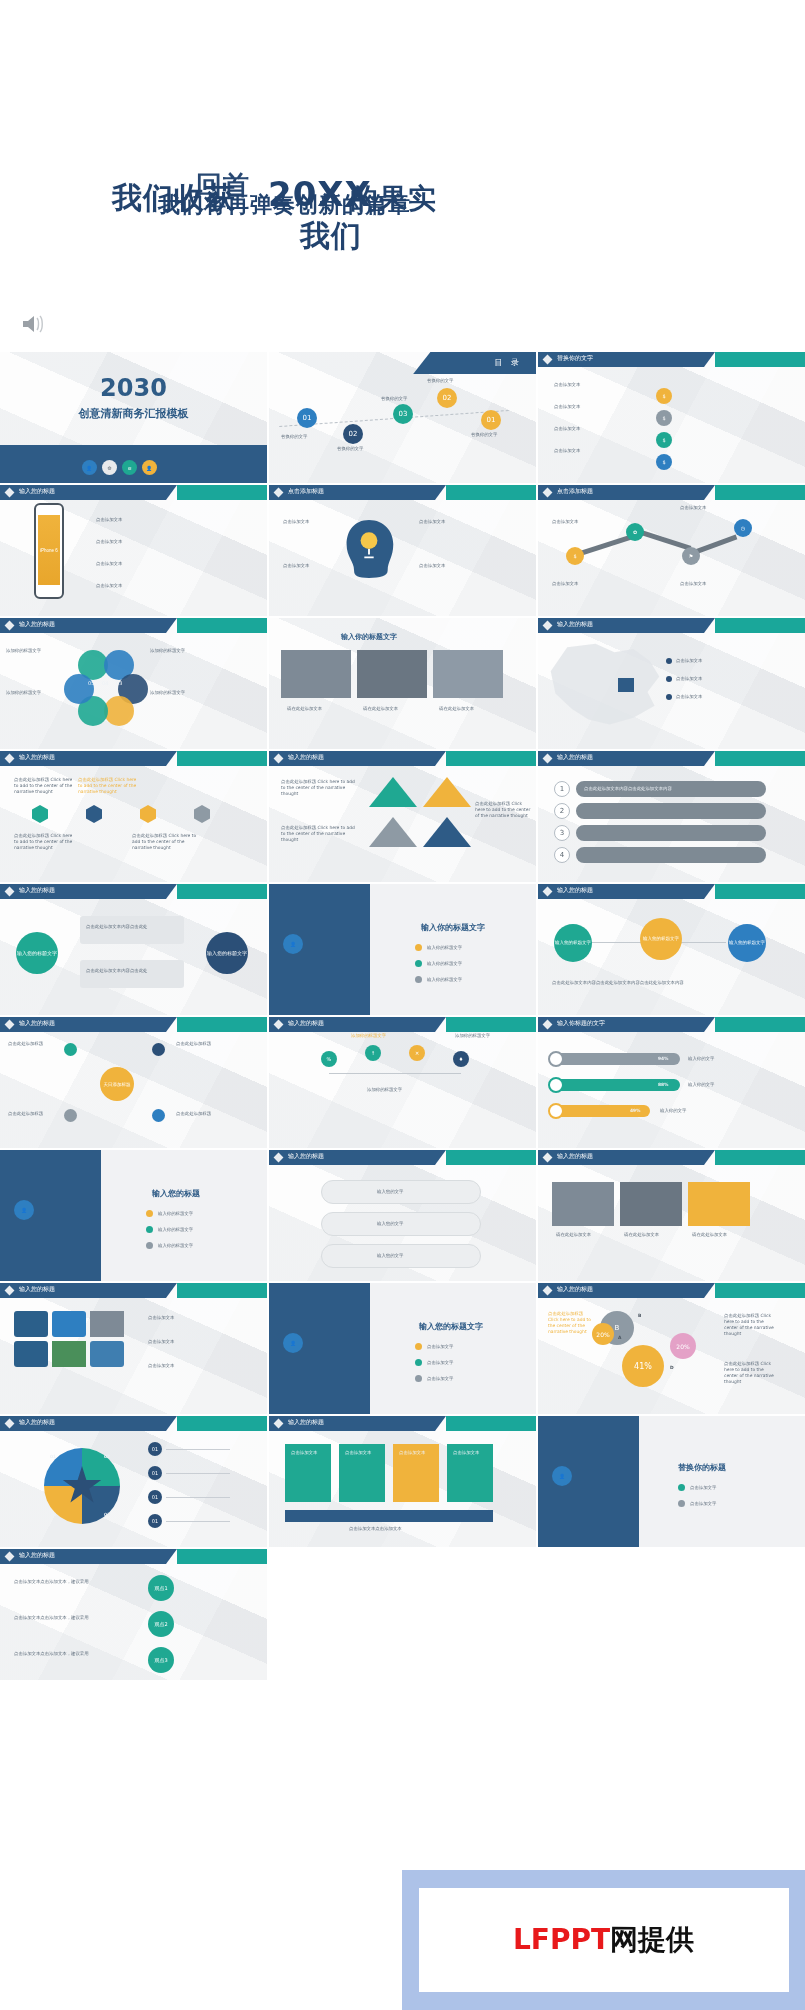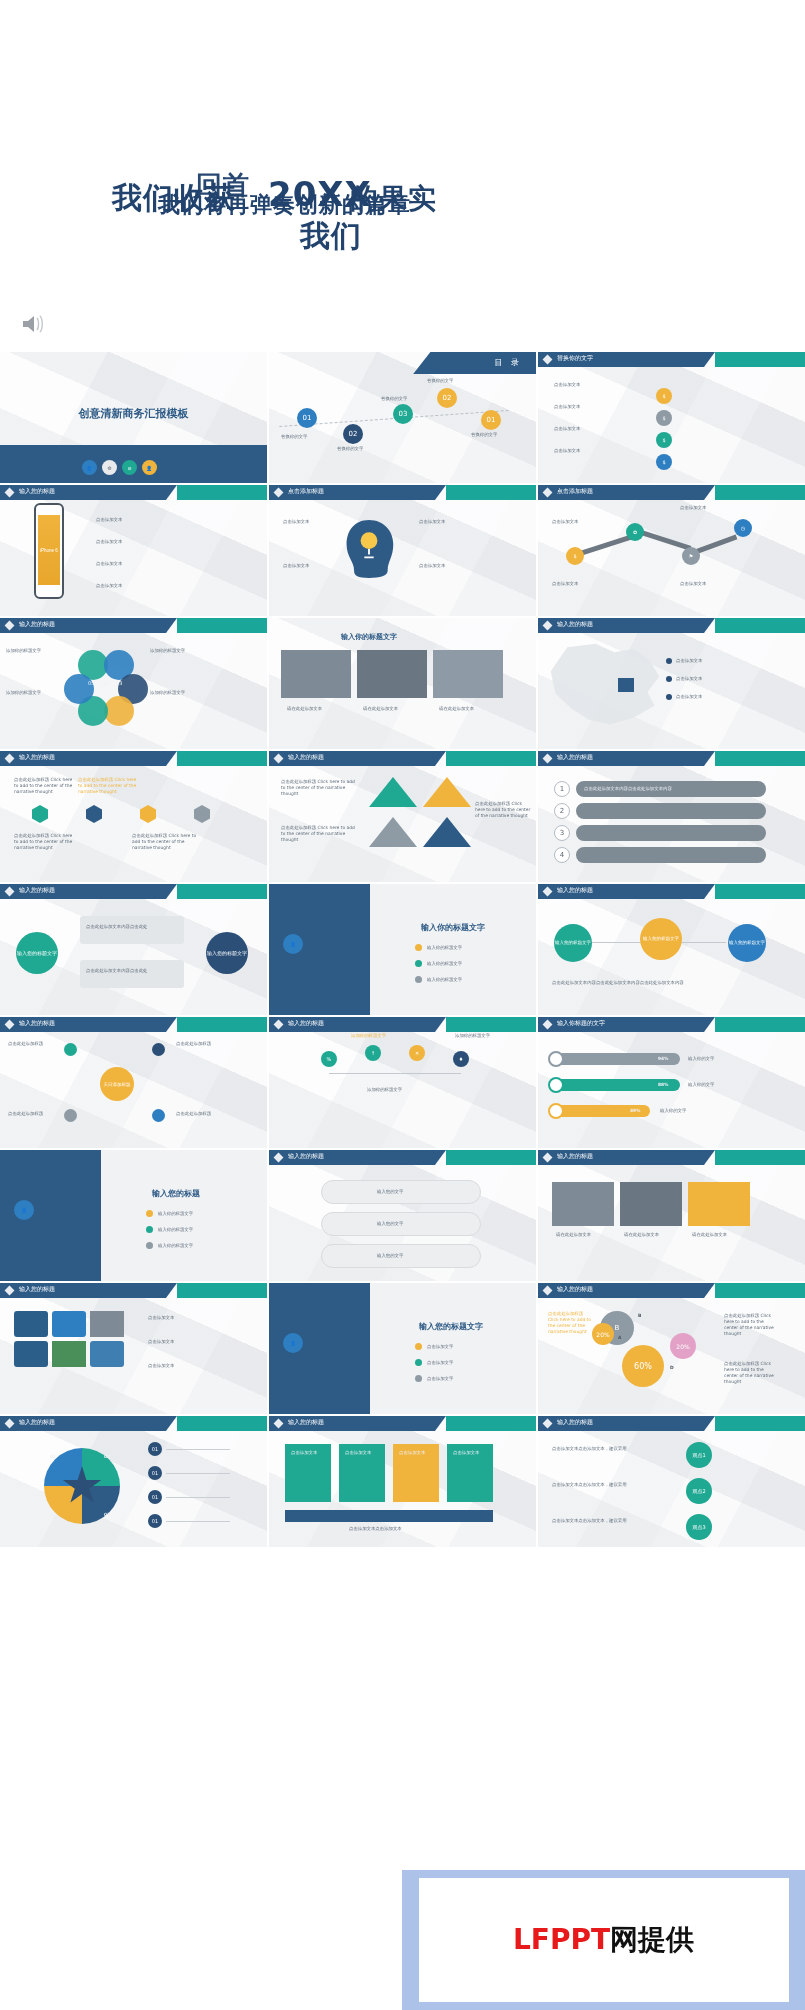--- a/index.html
+++ b/index.html
@@ -108,21 +108,21 @@
     clip-path:polygon(50% 0,61% 35%,98% 35%,68% 57%,79% 91%,50% 70%,21% 91%,32% 57%,2% 35%,39% 35%); }
 
   .donut { position:absolute; border-radius:50%; }
 
   
   .watermark {
     position:absolute; right:0; bottom:0; width:403px; height:140px;
     background:#adc2e8; display:flex; align-items:center; justify-content:center;
     z-index:30;
   }
-  .wm-inner{ width:370px; height:124px; background:#fff; display:flex;
+  .wm-inner{ width:370px; height:104px; background:#fff; display:flex;
     flex-direction:column; align-items:center; justify-content:center; }
   .wm1{ font-size:28px; font-weight:bold; font-family:"DejaVu Sans",sans-serif; color:#111; }
   .wm1 .red{ color:#e8191b; }
   .wm2{ font-size:27px; font-weight:bold; font-family:"DejaVu Sans",sans-serif; color:#111; margin-top:2px;}
   .wm2 .red{ color:#e8191b; }
 </style>
 </head>
 <body>
 
 <div class="hero">
@@ -139,20 +139,21 @@
     <path d="M3 9h5l6-5v16l-6-5H3z" fill="#9aa0a6"></path>
     <path d="M17 6c2 2 2 10 0 12M20 4c3 3 3 13 0 16" stroke="#c4c8cc" stroke-width="1.4" fill="none"></path>
   </svg>
 </div>
 
 <div class="grid">
 
   <div class="slide">
     <div class="poly"></div>
     <div style="position:absolute;left:0;bottom:0;width:100%;height:38px;background:#2e5b86"></div>
+    <div style="position:absolute;left:0;top:22px;width:100%;text-align:center;font-size:24px;font-weight:bold;color:#2e5b86;font-family:'DejaVu Sans',sans-serif">2030</div>
     <div style="position:absolute;left:0;top:54px;width:100%;text-align:center;font-size:11px;font-weight:bold;color:#2e5b86;font-family:'DejaVu Sans',sans-serif">创意清新商务汇报模板</div>
     <div class="circ c-blue" style="left:82px;bottom:8px;width:15px;height:15px">👤</div>
     <div class="circ" style="left:102px;bottom:8px;width:15px;height:15px;background:#e8eaec;color:#5b6670">⚙</div>
     <div class="circ c-teal" style="left:122px;bottom:8px;width:15px;height:15px">≋</div>
     <div class="circ c-amber" style="left:142px;bottom:8px;width:15px;height:15px">👤</div>
   </div>
 
   <div class="slide">
     <div class="poly"></div>
     <div class="toc-head">
@@ -557,21 +558,21 @@
     <div class="poly"></div>
     <div class="ribbon">
       <div class="blue">
         <div class="diamond"></div>
         <div class="rtitle">输入您的标题</div>
       </div>
       <div class="teal"></div>
     </div>
     <div class="circ c-grey" style="left:62px;top:28px;width:34px;height:34px;font-size:7px">B</div>
     <div class="circ c-amber" style="left:54px;top:40px;width:22px;height:22px;font-size:6px">20%</div>
-    <div class="circ c-amber" style="left:84px;top:62px;width:42px;height:42px;font-size:8px">60%</div>
+    <div class="circ c-amber" style="left:84px;top:62px;width:42px;height:42px;font-size:8px">41%</div>
     <div class="circ" style="left:132px;top:50px;width:26px;height:26px;background:#e4a1c7;font-size:6px">20%</div>
     <div class="tiny" style="left:100px;top:30px;font-weight:bold;color:#4a5560">B</div>
     <div class="tiny" style="left:80px;top:52px;font-weight:bold;color:#4a5560">A</div>
     <div class="tiny" style="left:132px;top:82px;font-weight:bold;color:#4a5560">D</div>
     <div class="tiny" style="left:10px;top:28px;width:44px;white-space:normal;line-height:1.35;color:#f0b33c">点击此处添加标题 Click here to add to the center of the narrative thought</div>
     <div class="tiny" style="left:186px;top:30px;width:50px;white-space:normal;line-height:1.35">点击此处添加标题 Click here to add to the center of the narrative thought</div>
     <div class="tiny" style="left:186px;top:78px;width:50px;white-space:normal;line-height:1.35">点击此处添加标题 Click here to add to the center of the narrative thought</div>
   </div>
 
   <div class="slide">
@@ -613,20 +614,30 @@
     <div style="position:absolute;left:70px;top:28px;width:46px;height:58px;background:#1fa892"></div>
     <div class="tiny w" style="left:76px;top:34px">点击添加文本</div>
     <div style="position:absolute;left:124px;top:28px;width:46px;height:58px;background:#f0b33c"></div>
     <div class="tiny w" style="left:130px;top:34px">点击添加文本</div>
     <div style="position:absolute;left:178px;top:28px;width:46px;height:58px;background:#1fa892"></div>
     <div class="tiny w" style="left:184px;top:34px">点击添加文本</div>
     <div style="position:absolute;left:16px;top:94px;width:208px;height:12px;background:#2e5b86"></div>
     <div class="tiny" style="left:80px;top:110px">点击添加文本点击添加文本</div>
   </div>
 
+  <div class="slide dark">
+    <div class="diag-dark"></div>
+    <div style="position:absolute;right:0;top:0;width:62%;height:100%;background:#f1f2f4"></div>
+    <div class="circ c-blue" style="left:14px;top:50px;width:20px;height:20px">👤</div>
+    <div class="ttl" style="left:140px;top:46px;font-size:8px">替换你的标题</div>
+    <div class="circ c-teal" style="left:140px;top:68px;width:7px;height:7px"></div>
+    <div class="tiny" style="left:152px;top:69px">点击添加文字</div>
+    <div class="circ c-grey" style="left:140px;top:84px;width:7px;height:7px"></div>
+    <div class="tiny" style="left:152px;top:85px">点击添加文字</div>
+  </div>
 
   <div class="slide">
     <div class="poly"></div>
     <div class="ribbon">
       <div class="blue">
         <div class="diamond"></div>
         <div class="rtitle">输入您的标题</div>
       </div>
       <div class="teal"></div>
     </div>

